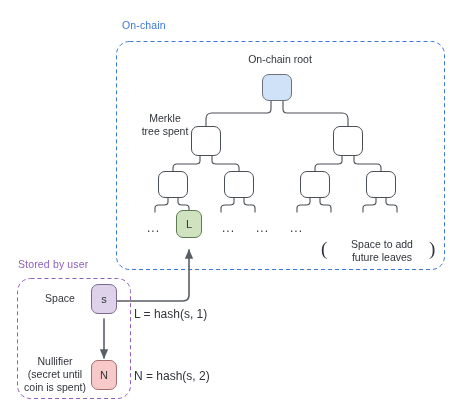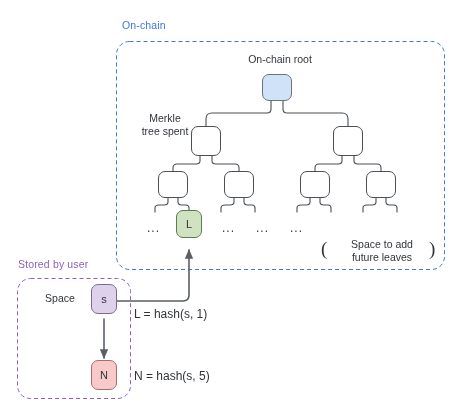--- a/index.html
+++ b/index.html
@@ -155,17 +155,20 @@
   <div class="node-box" style="left:224px; top:155px; width:30px; height:27px;"></div>
   <div class="node-box" style="left:300px; top:155px; width:30px; height:27px;"></div>
   <div class="node-box" style="left:366px; top:155px; width:30px; height:27px;"></div>
 
   <div class="node-box node-leaf-l" style="left:176px; top:194px; width:26px; height:28px;">L</div>
 
   <div class="node-box node-secret" style="left:91px; top:268px; width:26px; height:30px;">s</div>
   <div class="node-box node-nullifier" style="left:91px; top:344px; width:26px; height:30px;">N</div>
 
   <div class="caption" style="left:34px; top:276px; width:52px;">Space</div>
+  <div class="caption" style="left:23px; top:339px; width:64px;">Nullifier
+(secret until
+coin is spent)</div>
 
   <div class="eq-label" style="left:134px; top:291px;">L = hash(s, 1)</div>
-  <div class="eq-label" style="left:134px; top:353px;">N = hash(s, 5)</div>
+  <div class="eq-label" style="left:134px; top:353px;">N = hash(s, 2)</div>
 
 </div>
 
 </body></html>

